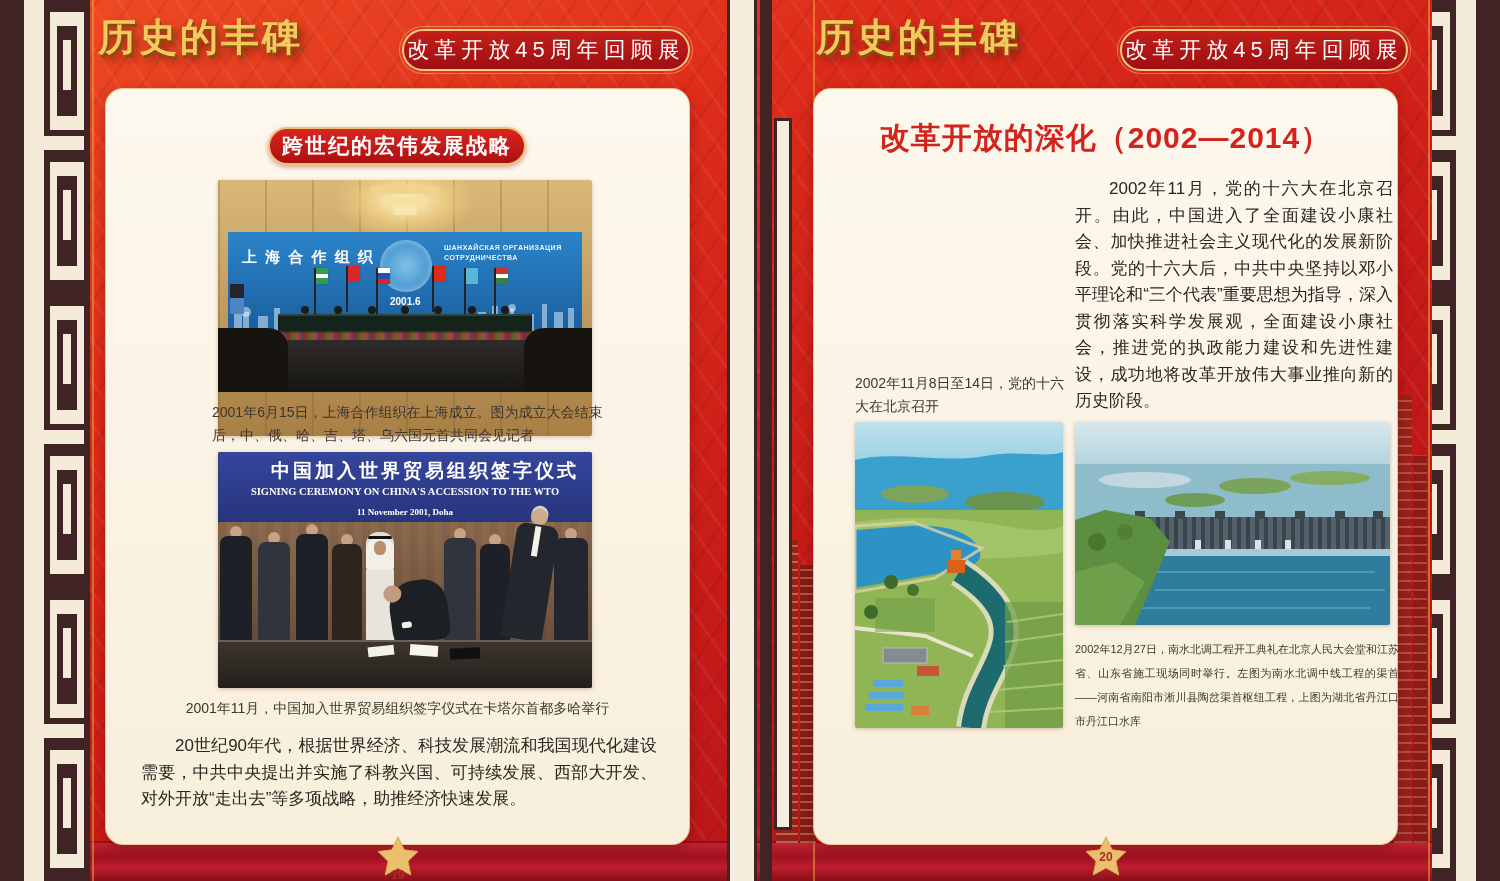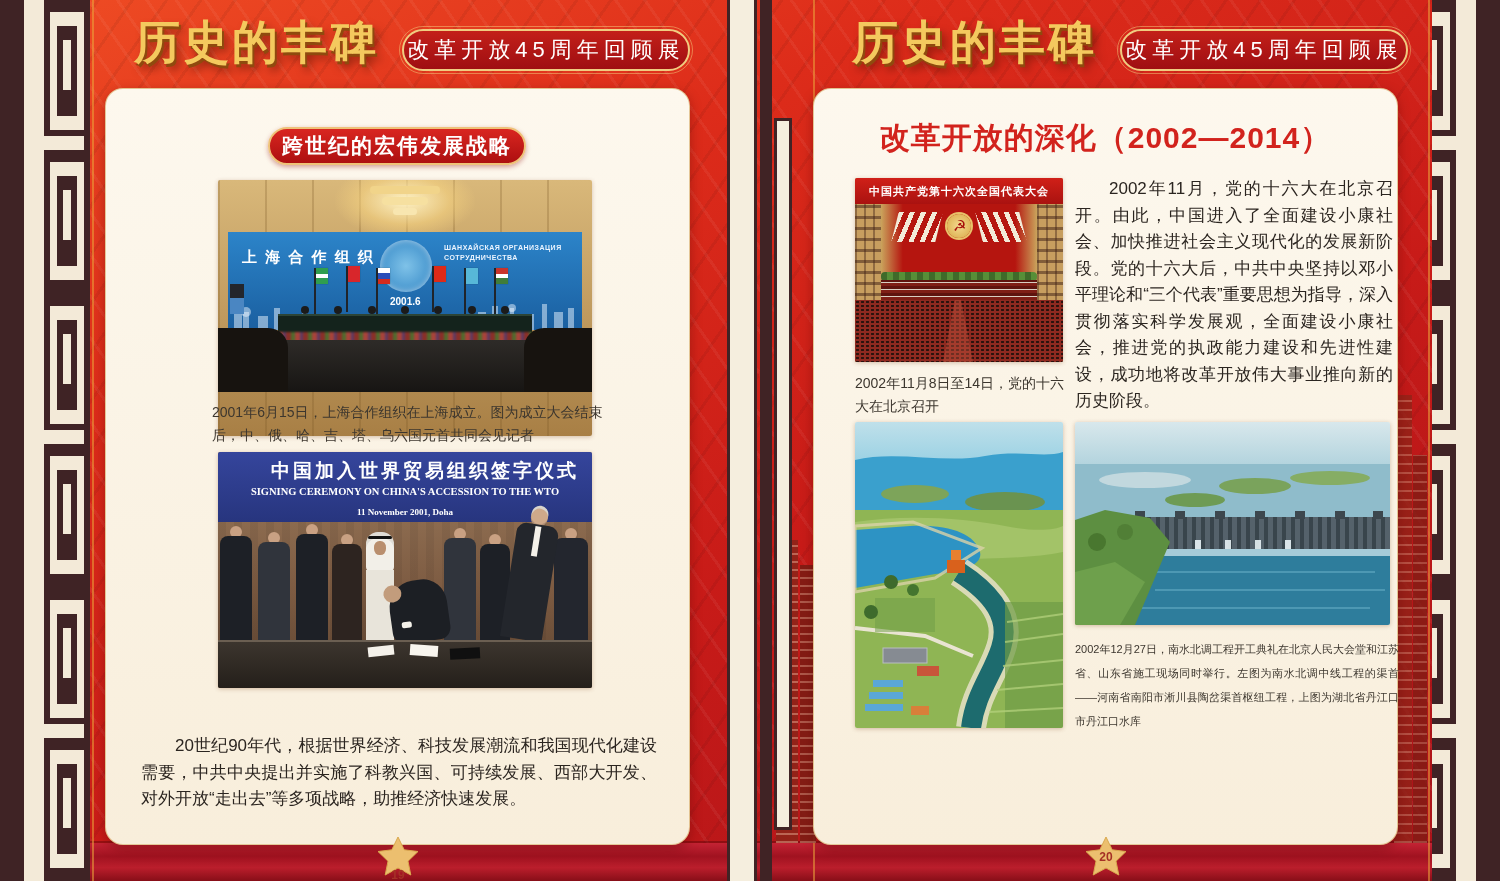--- a/index.html
+++ b/index.html
@@ -9,22 +9,22 @@
     background:linear-gradient(155deg,#ef4d24 0%,#dd2c1a 28%,#c81b18 58%,#a8121a 100%);}
   .abs{position:absolute;}
   .weave{left:0;top:0;right:0;bottom:0;
     background-image:repeating-linear-gradient(55deg,rgba(255,255,255,.05) 0 3px,transparent 3px 24px),
                      repeating-linear-gradient(-55deg,rgba(0,0,0,.06) 0 3px,transparent 3px 28px);}
   .band{left:0;top:843px;width:1500px;height:38px;
     background:linear-gradient(180deg,#c42334,#a01220 35%,#bb1e2c 65%,#870e18);box-shadow:0 -2px 0 rgba(90,5,10,.45);}
   .hairline{top:0;width:2px;height:881px;background:rgba(235,165,60,.55);}
   .card{background:linear-gradient(180deg,#fdf8ee,#f8eedb);border:1px solid rgba(208,160,82,.55);
     border-radius:18px;box-shadow:0 4px 12px rgba(90,8,8,.4);z-index:2;}
-  .gold-title{font-size:46px;font-weight:900;letter-spacing:3px;color:#f4c95e;z-index:2;
-    text-shadow:2px 3px 0 #8f4a0e,5px 6px 9px rgba(70,15,0,.55);margin-left:36px;}
+  .gold-title{font-size:38px;font-weight:900;letter-spacing:3px;color:#f4c95e;z-index:2;
+    text-shadow:2px 3px 0 #8f4a0e,5px 6px 9px rgba(70,15,0,.55);}
   .badge{height:42px;line-height:38px;text-align:center;color:#fff;font-size:22px;font-weight:400;
     letter-spacing:5px;background:linear-gradient(180deg,#c32019,#9f0e12);
     border:2px solid #f0cc80;border-radius:22px;outline:1px solid rgba(243,207,127,.5);outline-offset:2px;z-index:2;}
   .pill{height:38px;line-height:34px;text-align:center;color:#fff;font-size:21px;font-weight:700;letter-spacing:2px;
     background:linear-gradient(180deg,#d92620,#ad0f10);border:2px solid #eec279;border-radius:20px;
     box-shadow:0 2px 5px rgba(150,20,20,.4);z-index:3;}
   .heading2{font-size:30px;font-weight:900;letter-spacing:1px;color:#d2231d;text-align:center;z-index:3;}
   .cap{font-size:14px;line-height:23px;color:#3c362e;z-index:3;}
   .par{font-size:17px;line-height:26.5px;color:#2b2520;text-align:justify;text-indent:2em;z-index:3;}
   .photo{position:absolute;overflow:hidden;border-radius:2px;box-shadow:0 1px 4px rgba(120,60,20,.3);z-index:3;}
@@ -177,55 +177,38 @@
     <div class="abs" style="left:172px;top:128px;width:58px;height:62px;transform:rotate(-8deg);border-radius:45% 40% 12px 12px;background:#1c1f24;">
       <i style="position:absolute;left:-4px;top:2px;width:18px;height:17px;border-radius:50%;background:#c29c7c;"></i>
       <i style="position:absolute;left:10px;top:40px;width:10px;height:6px;background:#f4f1ea;border-radius:2px;"></i>
     </div>
     <div class="abs" style="left:0;top:188px;width:374px;height:48px;background:linear-gradient(180deg,#3c352e,#241f1a);border-top:2px solid #6b5f52;"></div>
     <div class="abs" style="left:150px;top:194px;width:26px;height:10px;background:#f4f1ea;transform:rotate(-6deg);"></div>
     <div class="abs" style="left:192px;top:193px;width:28px;height:11px;background:#f8f5ee;transform:rotate(4deg);"></div>
     <div class="abs" style="left:232px;top:196px;width:30px;height:11px;background:#101010;transform:rotate(-3deg);"></div>
   </div>
 
+  <div class="abs cap" style="left:105px;top:697px;width:585px;text-align:center;">2001年11月，中国加入世界贸易组织签字仪式在卡塔尔首都多哈举行</div>
 
   <div class="abs par" style="left:141px;top:733px;width:516px;">20世纪90年代，根据世界经济、科技发展潮流和我国现代化建设需要，中共中央提出并实施了科教兴国、可持续发展、西部大开发、对外开放“走出去”等多项战略，助推经济快速发展。</div>
 
   <svg class="abs star" style="left:377px;top:835px;" width="42" height="42" viewBox="0 0 42 42">
     <polygon points="21,2 27.2,14.8 41,16.5 31,26.2 33.8,40 21,33 8.2,40 11,26.2 1,16.5 14.8,14.8" fill="#ecbf6f" stroke="#d9a84e" stroke-width="1"></polygon>
   </svg>
   <div class="abs star" style="left:377px;top:853px;width:42px;height:42px;">
     <span class="num">19</span>
   </div>
 
   <div class="abs gold-title" style="left:816px;top:12px;">历史的丰碑</div>
   <div class="abs badge" style="left:1120px;top:29px;width:288px;">改革开放45周年回顾展</div>
 
   <div class="abs card" style="left:813px;top:88px;width:585px;height:757px;"></div>
 
   <div class="abs heading2" style="left:813px;top:118px;width:585px;">改革开放的深化（2002—2014）</div>
 
-  <div class="photo" style="left:855px;top:178px;width:208px;height:184px;background:#b98a48;">
-    <div class="abs" style="left:0;top:0;width:208px;height:26px;background:linear-gradient(180deg,#d02018,#a91210);color:#fff;font-size:11px;font-weight:700;letter-spacing:1px;text-align:center;line-height:26px;">中国共产党第十六次全国代表大会</div>
-    <div class="abs" style="left:0;top:26px;width:26px;height:158px;background:#c79e5f;
-         background-image:repeating-linear-gradient(0deg,rgba(60,30,20,.5) 0 3px,transparent 3px 11px),repeating-linear-gradient(90deg,rgba(60,30,20,.4) 0 2px,transparent 2px 9px);"></div>
-    <div class="abs" style="left:182px;top:26px;width:26px;height:158px;background:#c79e5f;
-         background-image:repeating-linear-gradient(0deg,rgba(60,30,20,.5) 0 3px,transparent 3px 11px),repeating-linear-gradient(90deg,rgba(60,30,20,.4) 0 2px,transparent 2px 9px);"></div>
-    <div class="abs" style="left:26px;top:26px;width:156px;height:70px;background:linear-gradient(90deg,#caa45c,#b5150f 14%,#b5150f 86%,#caa45c);">
-      <i style="position:absolute;left:66px;top:10px;width:24px;height:24px;border-radius:50%;background:radial-gradient(circle,#f3d98e,#d8a945);box-shadow:0 0 0 2px #e8c26a;"></i>
-      <i style="position:absolute;left:72px;top:13px;width:12px;height:18px;color:#a50f0a;font-size:15px;font-style:normal;">☭</i>
-      <i style="position:absolute;left:14px;top:8px;width:44px;height:30px;background:repeating-linear-gradient(100deg,#f3ead8 0 5px,transparent 5px 11px);transform:skewX(-14deg);"></i>
-      <i style="position:absolute;left:98px;top:8px;width:44px;height:30px;background:repeating-linear-gradient(80deg,#f3ead8 0 5px,transparent 5px 11px);transform:skewX(14deg);"></i>
-    </div>
-    <div class="abs" style="left:26px;top:94px;width:156px;height:9px;border-radius:4px;background:repeating-linear-gradient(90deg,#3f6b2a 0 6px,#578f38 6px 12px);"></div>
-    <div class="abs" style="left:26px;top:102px;width:156px;height:20px;background:repeating-linear-gradient(0deg,#7e1f16 0 3px,#d8cfc2 3px 4px,#5e140e 4px 7px);"></div>
-    <div class="abs" style="left:0;top:122px;width:208px;height:62px;background:#8e2a20;
-         background-image:radial-gradient(circle,rgba(25,14,10,.85) 1.1px,transparent 1.5px);background-size:5px 4px;"></div>
-    <div class="abs" style="left:88px;top:122px;width:30px;height:62px;background:rgba(190,80,60,.45);clip-path:polygon(40% 0,60% 0,100% 100%,0 100%);"></div>
-  </div>
 
   <div class="abs cap" style="left:855px;top:372px;width:214px;">2002年11月8日至14日，党的十六大在北京召开</div>
 
   <div class="abs par" style="left:1075px;top:176px;width:318px;">2002年11月，党的十六大在北京召开。由此，中国进入了全面建设小康社会、加快推进社会主义现代化的发展新阶段。党的十六大后，中共中央坚持以邓小平理论和“三个代表”重要思想为指导，深入贯彻落实科学发展观，全面建设小康社会，推进党的执政能力建设和先进性建设，成功地将改革开放伟大事业推向新的历史阶段。</div>
 
   <div class="photo" style="left:855px;top:422px;width:208px;height:306px;">
     <svg width="208" height="306" viewBox="0 0 208 306">
       <defs>
         <linearGradient id="sky1" x1="0" y1="0" x2="0" y2="1">
           <stop offset="0" stop-color="#bfe0ea"></stop>

